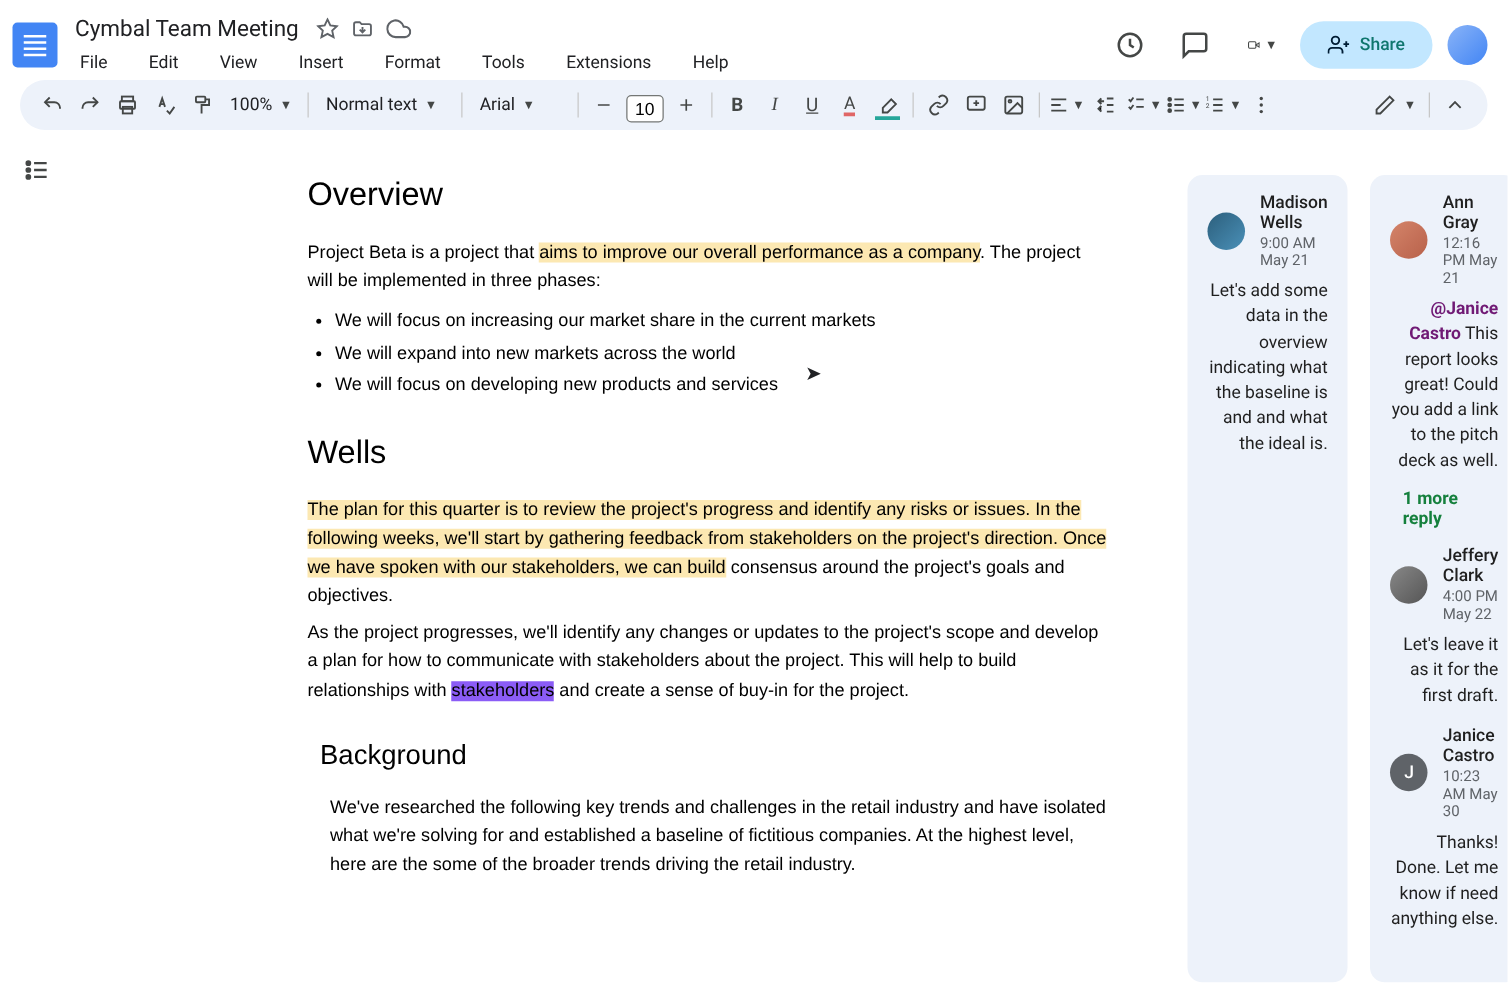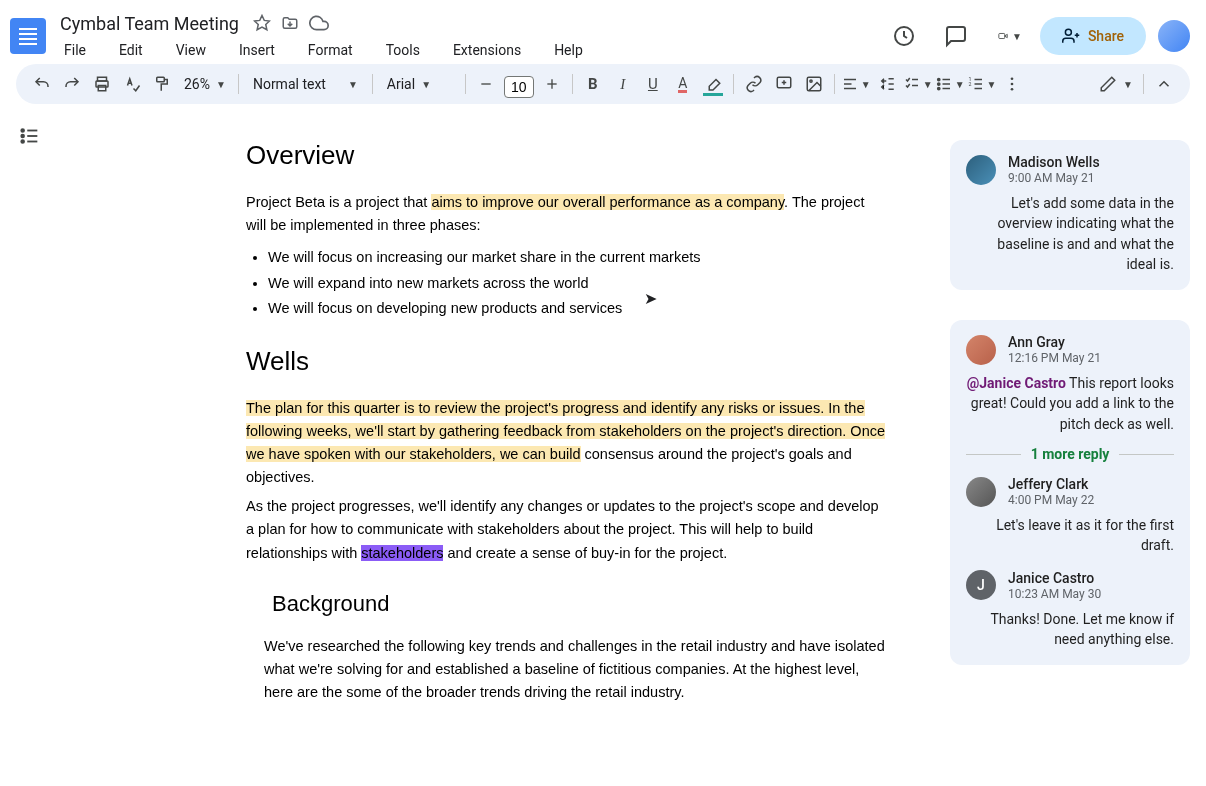--- a/index.html
+++ b/index.html
@@ -12,56 +12,56 @@
 .docs-logo::before { content:''; width:18px; height:2px; background:#fff; position:absolute; top:10px; box-shadow: 0 5px 0 #fff, 0 10px 0 #fff, 0 15px 0 #fff; }
 .title-area { flex: 1; display: flex; flex-direction: column; }
 .title-row { display: flex; align-items: center; gap: 10px; }
 .doc-title { font-size: 18px; color: #202124; padding: 2px 4px; }
 .title-icon { color: #5f6368; cursor: pointer; display:flex; }
 .menu-row { display: flex; gap: 17px; margin-top: 2px; }
 .menu-item { font-size: 14px; color: #202124; padding: 4px 8px; cursor: pointer; border-radius: 4px; }
 .header-right { display: flex; align-items: center; gap: 12px; }
 .header-btn { width: 40px; height: 40px; display: flex; align-items: center; justify-content: center; color: #444746; cursor: pointer; border-radius: 50%; }
 .meet-btn { display:flex; align-items:center; gap:4px; padding: 0 6px 0 10px; }
-.share-btn { background: #c2e7ff; color: #a16207; border-radius: 40px; padding: 10px 22px; display: flex; align-items: center; gap: 8px; font-size: 14px; font-weight: 500; cursor: pointer; }
+.share-btn { background: #c2e7ff; color: #0f766e; border-radius: 40px; padding: 10px 22px; display: flex; align-items: center; gap: 8px; font-size: 14px; font-weight: 500; cursor: pointer; }
 .avatar { width: 32px; height: 32px; border-radius: 50%; background: linear-gradient(135deg,#8ab4f8,#4285f4); }
 
 
 .toolbar-wrap { padding: 0 16px 8px; }
 .toolbar { background: #edf2fa; border-radius: 24px; height: 40px; display: flex; align-items: center; padding: 0 12px; gap: 2px; }
 .tb-btn { min-width: 28px; height: 28px; display: flex; align-items: center; justify-content: center; color: #444746; cursor: pointer; border-radius: 4px; position:relative; }
 .tb-sep { width: 1px; height: 20px; background: #c7c7c7; margin: 0 4px; }
 .zoom-select { display: flex; align-items: center; gap: 6px; padding: 0 6px; font-size: 14px; cursor:pointer; }
-.style-select { display: flex; align-items: center; gap: 22px; padding: 0 8px; font-size: 14px; min-width: 110px; cursor:pointer; }
+.style-select { display: flex; align-items: center; gap: 6px; padding: 0 8px; font-size: 14px; min-width: 110px; cursor:pointer; }
 .font-select { display: flex; align-items: center; gap: 6px; padding: 0 8px; font-size: 14px; min-width: 80px; cursor:pointer; }
 .font-size-box { display: flex; align-items: flex-end; gap: 4px; }
 .font-size-input { width: 30px; height: 22px; border: 1px solid #747775; border-radius: 4px; text-align: center; font-size: 14px; background: #fff; }
 .dropdown-arrow { font-size: 10px; color: #444746; }
 .tb-right { margin-left: auto; display: flex; align-items: center; gap: 2px; }
 .pencil-badge { display:flex; align-items:center; gap:2px; padding:0 4px; }
 
 
 .doc-area { display: flex; padding: 0 16px; height: calc(786px - 64px - 48px); }
 .outline-btn { width: 40px; padding-top: 10px; }
 .outline-icon { width: 28px; height: 28px; display: flex; align-items:center; justify-content:center; color:#444746; cursor:pointer; }
 .doc-content { flex: 1; padding: 0 0 0 190px; position:relative; overflow:hidden; }
 .doc-page { width: 640px; padding-top: 28px; font-family: Arial, sans-serif; color: #000; }
 .h-overview { font-size: 26px; font-weight: 400; margin-bottom: 20px; }
 .para { font-size: 14.5px; line-height: 1.6; margin-bottom: 6px; }
 .hl-yellow { background: #fce8b2; }
 .hl-orange { background: #8b5cf6; }
 .bullets { margin: 8px 0 24px 22px; }
 .bullets li { font-size: 14.5px; line-height: 1.75; list-style: disc; }
 .h-goals { font-size: 26px; font-weight: 400; margin: 24px 0 20px; }
-.h-bg { font-size: 22px; font-weight: 400; margin: 26px 0 18px 26px; }
+.h-bg { font-size: 22px; font-weight: 400; margin: 26px 0 18px 10px; }
 .indent-para { padding-left: 18px; }
 .cursor-ptr { position:absolute; left:588px; top:177px; font-size:16px; pointer-events:none; }
 
 
-.comments-col { width: 240px; padding-top: 28px; display: flex; flex-direction: column; gap: 30px; }
+.comments-col { width: 240px; padding-top: 28px; display: flex; flex-direction: row; gap: 18px; }
 .comment-card { background: #edf2fa; border-radius: 12px; padding: 14px 16px 16px; font-size: 14px; }
 .comment-head { display: flex; align-items: center; gap: 12px; margin-bottom: 8px; }
 .c-avatar { width: 30px; height: 30px; border-radius: 50%; flex-shrink:0; }
 .c-av1 { background: linear-gradient(135deg,#2c5f7c,#4a90b8); }
 .c-av2 { background: linear-gradient(135deg,#d4846a,#b8614a); }
 .c-av3 { background: linear-gradient(135deg,#888,#555); }
 .c-av4 { background: #5f6368; color:#fff; display:flex; align-items:center; justify-content:center; font-size:14px; font-weight:500; }
 .c-name { font-size: 14px; font-weight: 500; color: #1f1f1f; }
 .c-time { font-size: 12px; color: #5f6368; margin-top:1px; }
 .c-body { font-size: 14px; color: #1f1f1f; line-height: 1.45; text-align: right; }
@@ -169,21 +169,21 @@
           <path d="M14 18l3 3 5-7"></path>
         </svg>
       </div>
     <div class="tb-btn">
         <svg width="18" height="18" viewBox="0 0 24 24" fill="none" stroke="#444746" stroke-width="2">
           <rect x="5" y="3" width="10" height="6" rx="1"></rect>
           <path d="M15 6h4v6h-8v9"></path>
         </svg>
       </div>
     <div class="zoom-select">
-      <span>26%</span>
+      <span>100%</span>
       <span class="dropdown-arrow">▼</span>
     </div>
     <div class="tb-sep"></div>
     <div class="style-select">
       <span>Normal text</span>
       <span class="dropdown-arrow">▼</span>
     </div>
     <div class="tb-sep"></div>
     <div class="font-select">
       <span>Arial</span>

